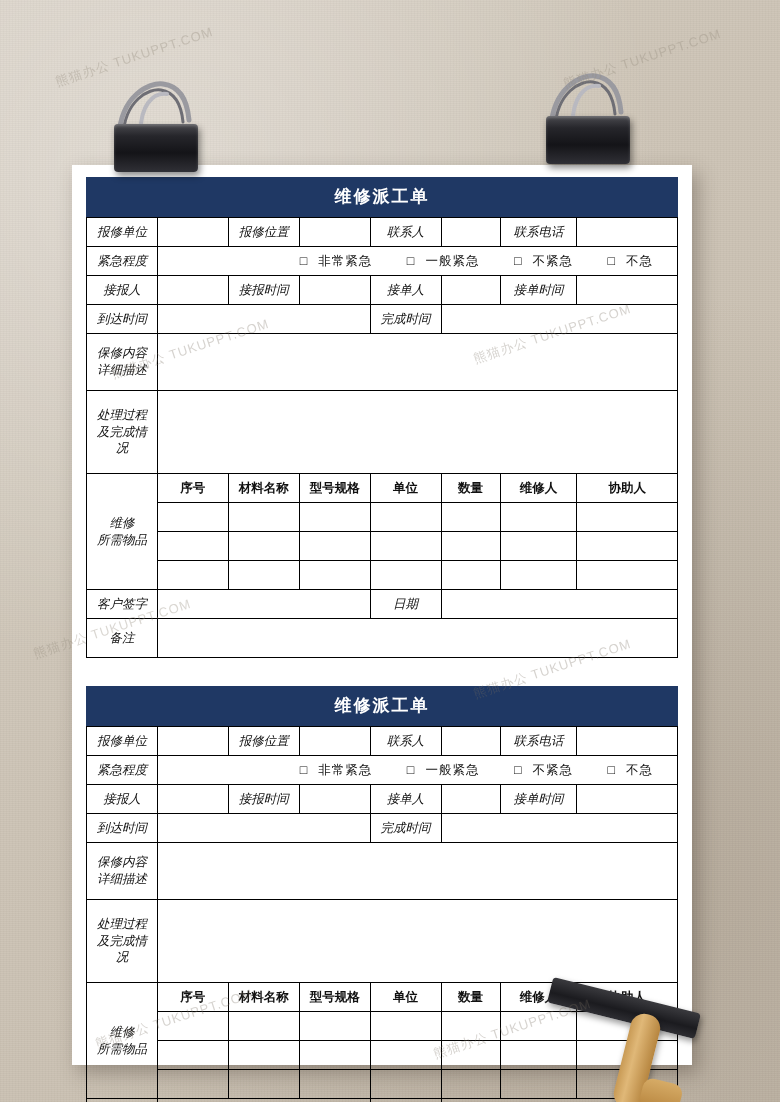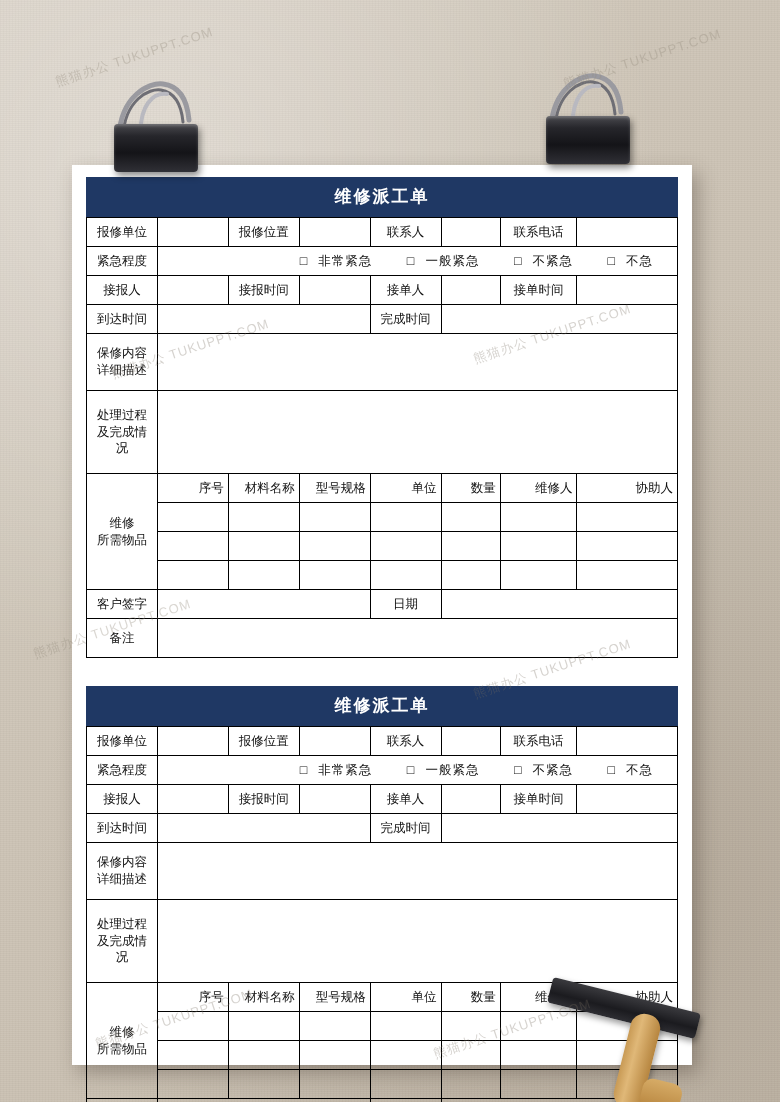--- a/index.html
+++ b/index.html
@@ -147,26 +147,26 @@
     table-layout: fixed;
     font-size: 12.5px;
     color: #111;
   }
   table.form td {
     border: 1px solid #000;
     height: 24px;
     padding: 2px 4px;
     vertical-align: middle;
   }
-  td.lbl { text-align: center; white-space: nowrap; }
+  td.lbl { text-align: center; white-space: nowrap; font-style: italic; }
   td.val { }
   .box-row { text-align: right; letter-spacing: 1px; }
   .box-row span { margin: 0 10px; white-space: nowrap; }
   .multiline { line-height: 1.35; text-align: center; }
-  .hdr { text-align: right; font-weight: normal; }
+  .hdr { text-align: center; font-weight: bold; }
 </style>
 </head>
 <body>
 
 <div class="bg"></div>
 
 <div class="paper">
   <div class="paper-inner">
 
     <div class="form-block">

